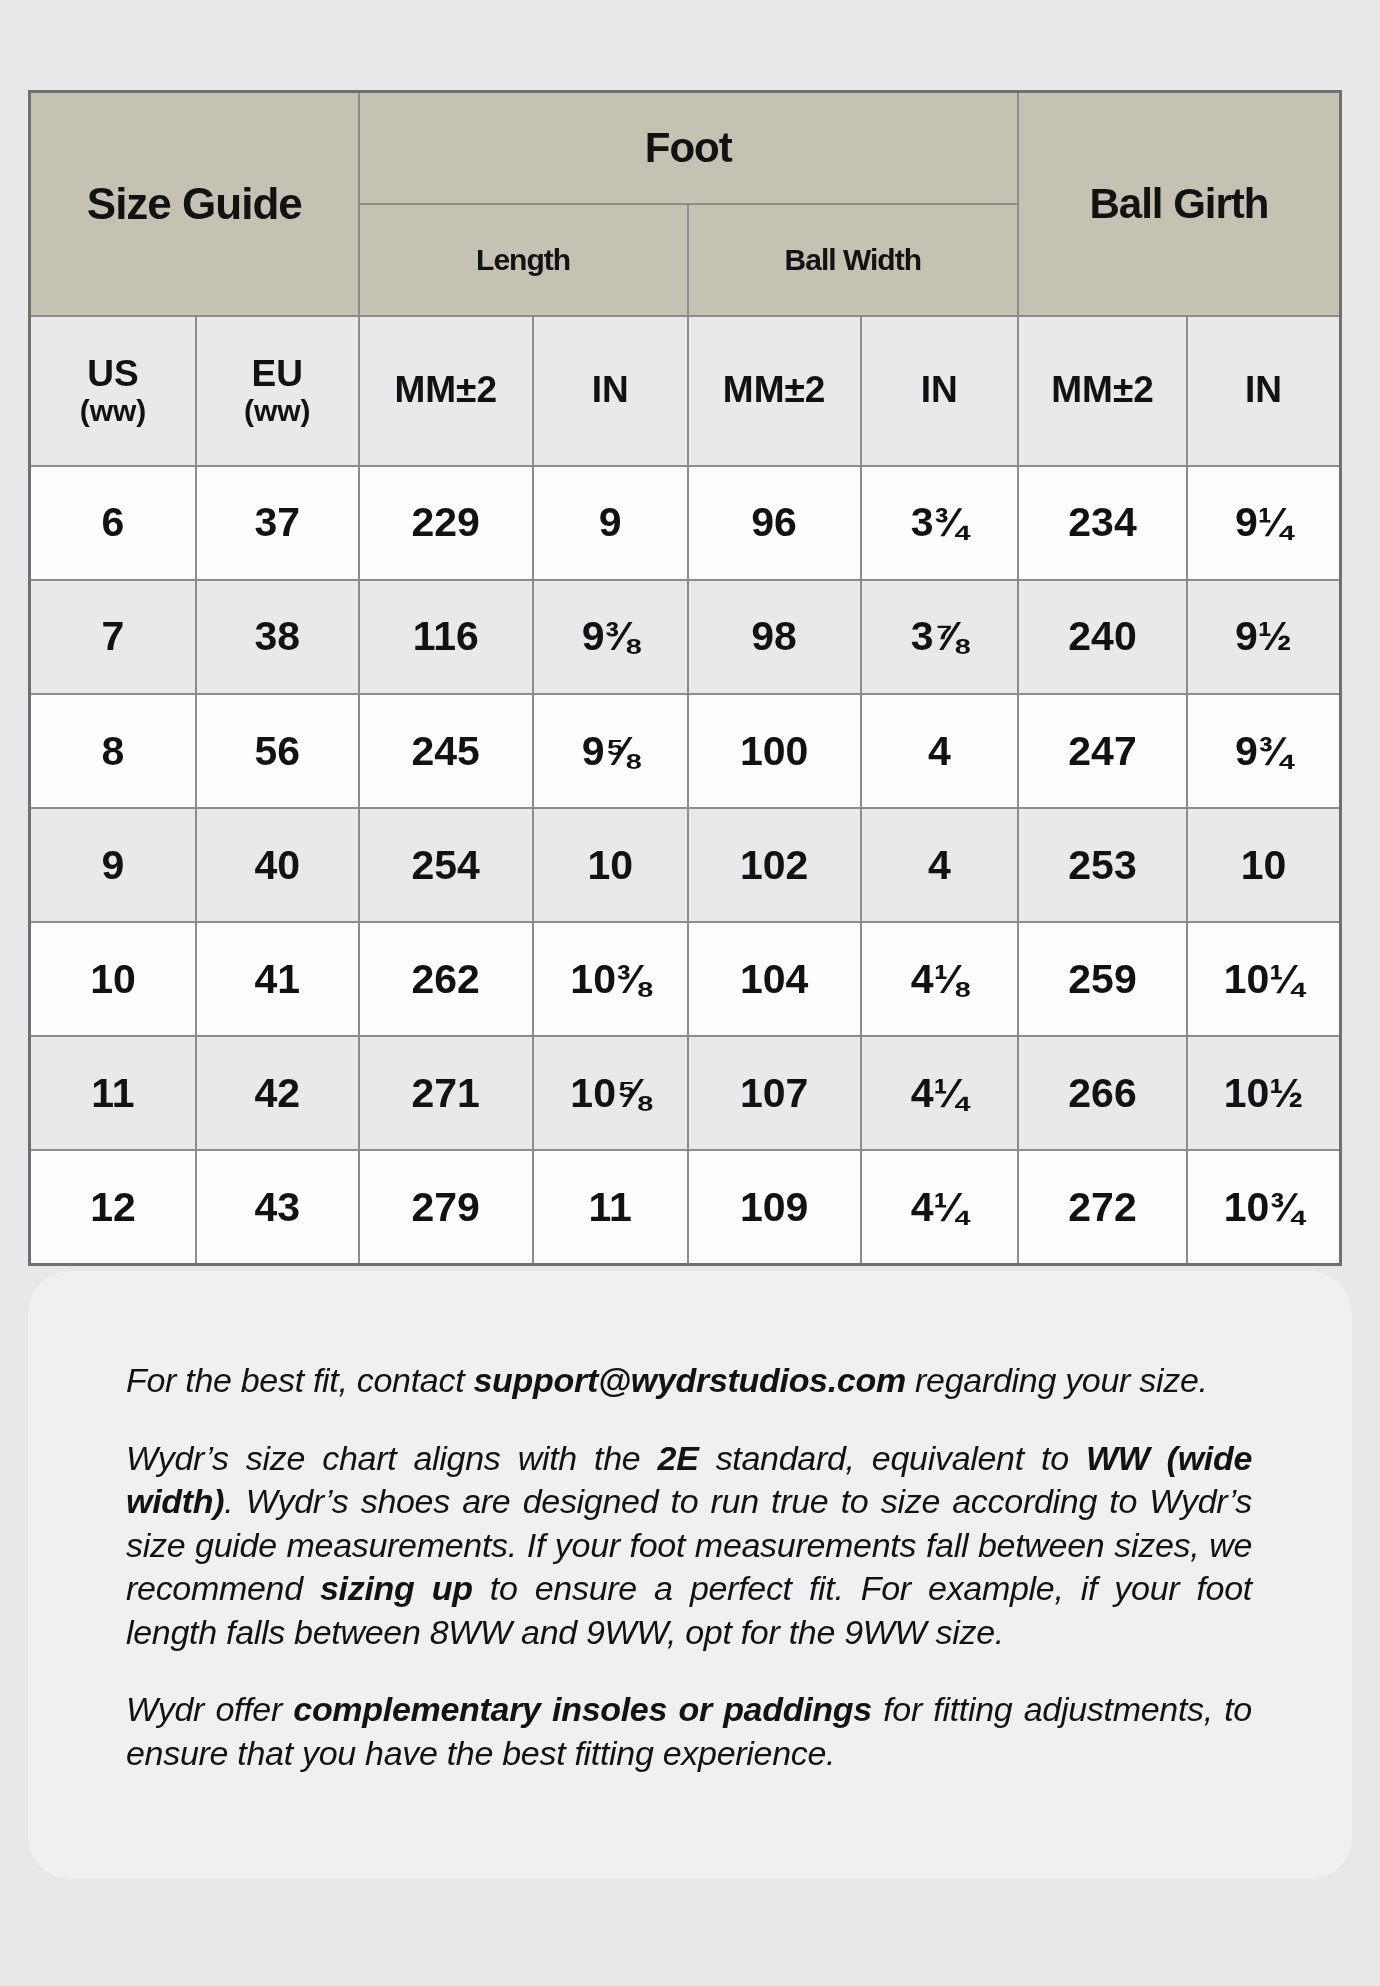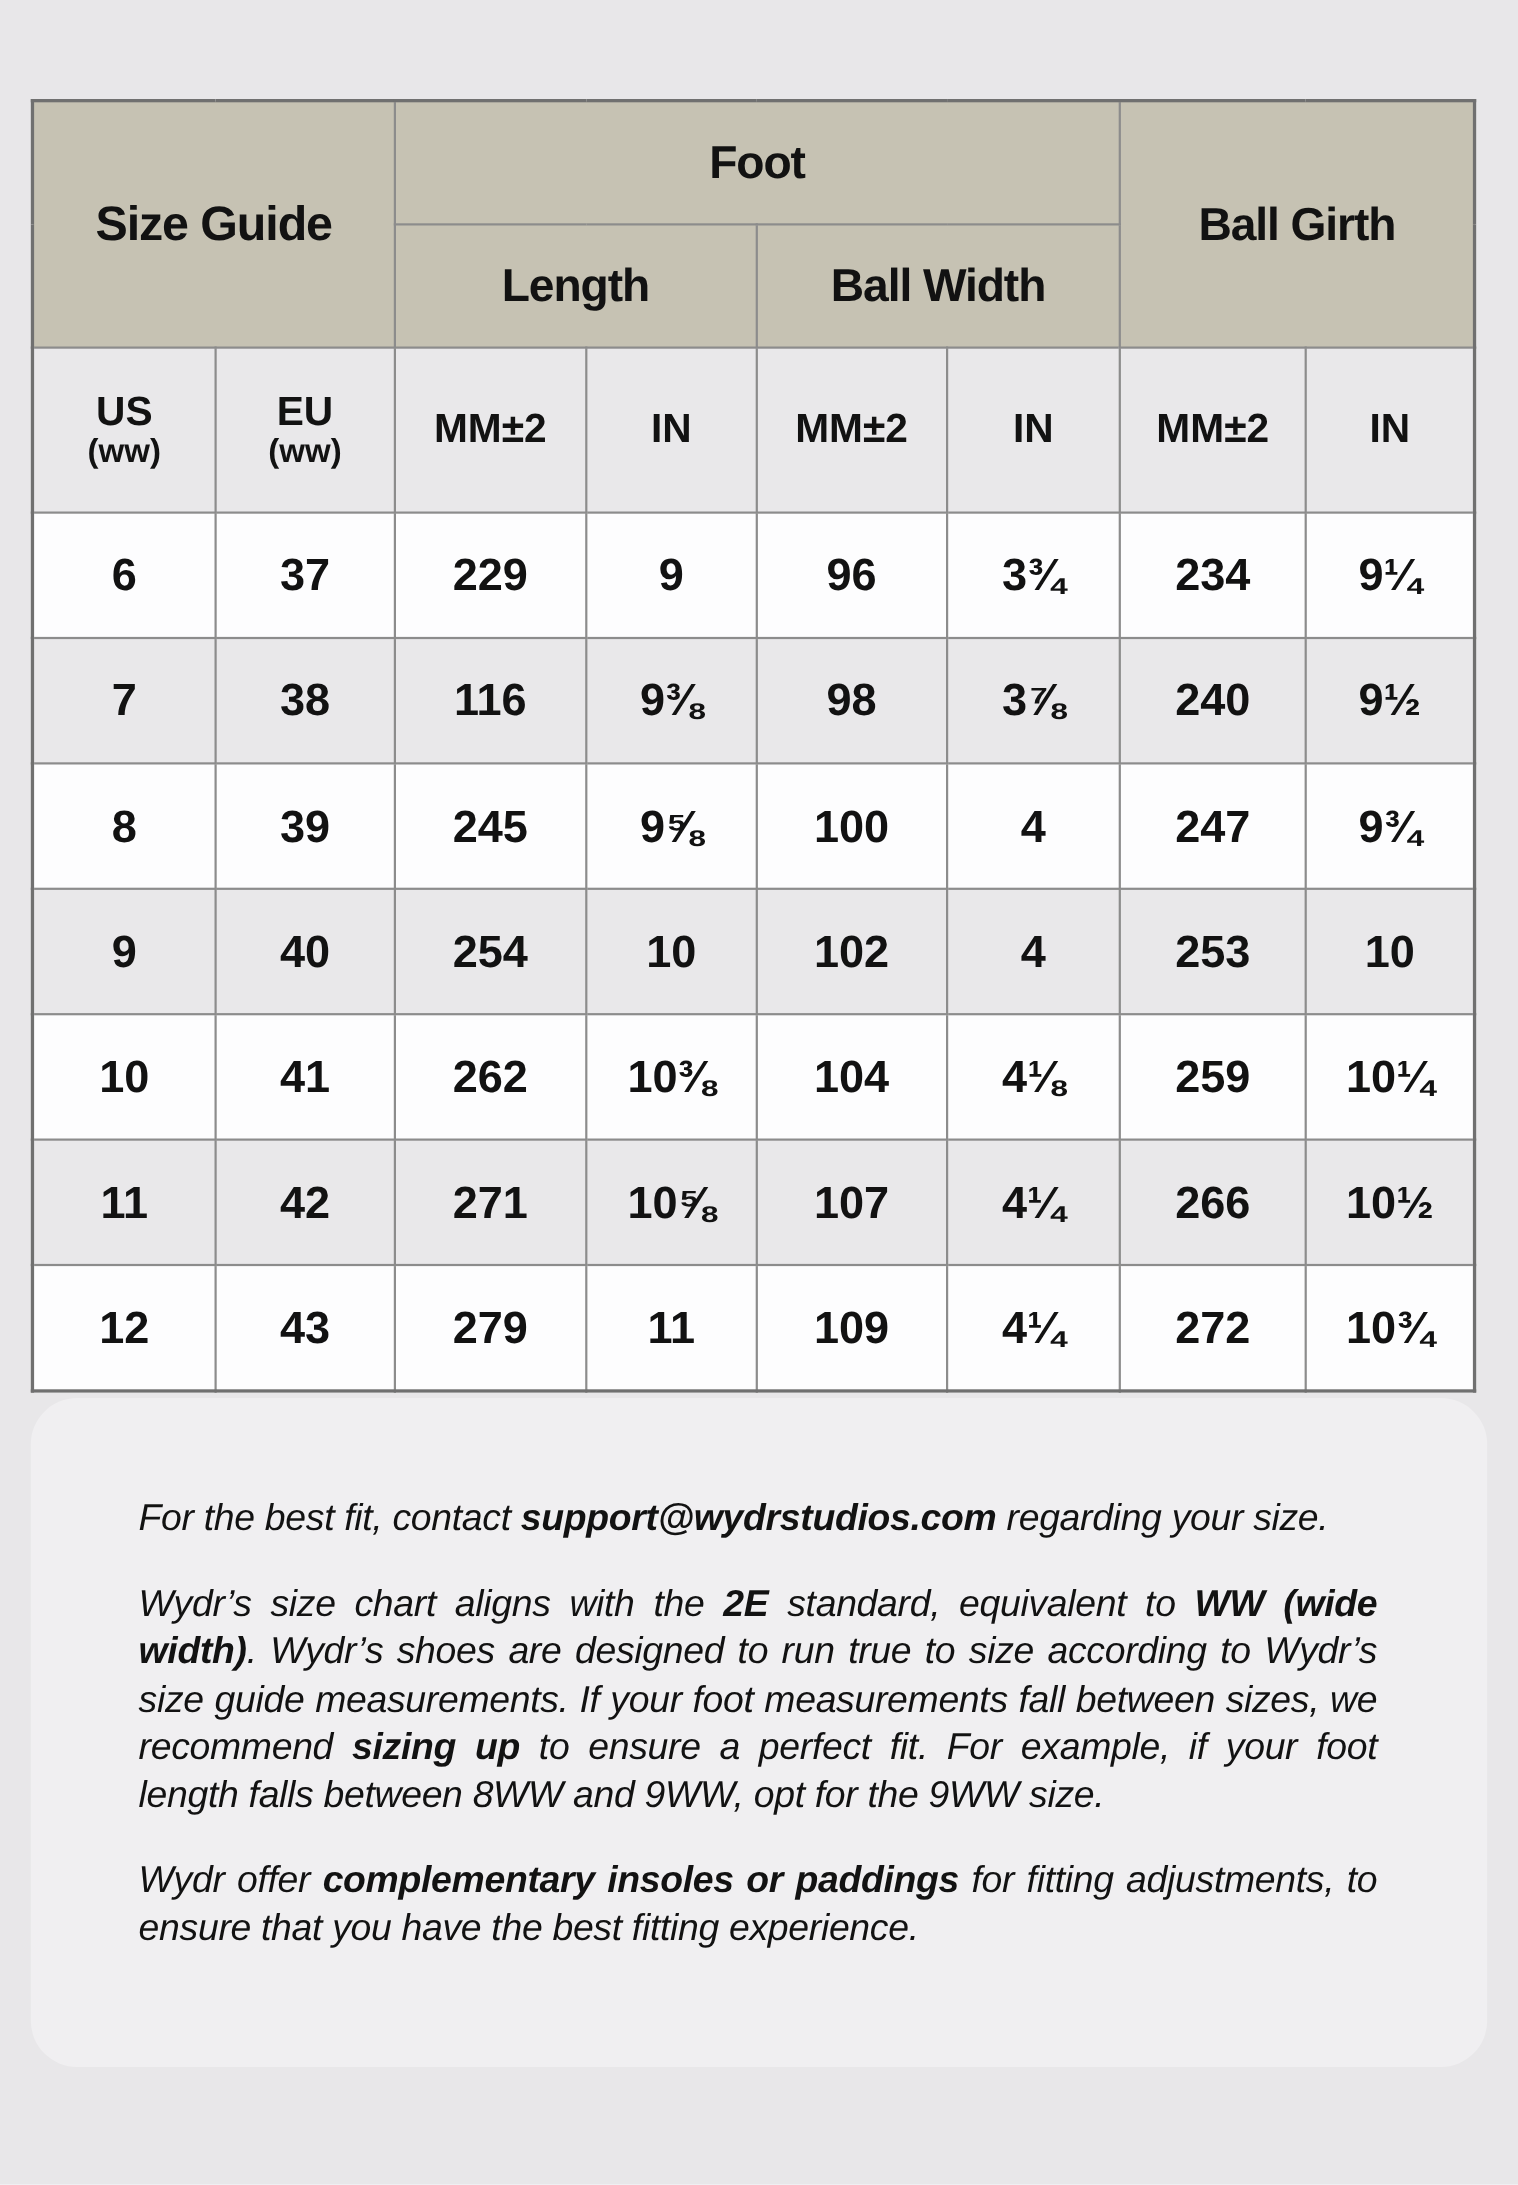--- a/index.html
+++ b/index.html
@@ -44,21 +44,21 @@
   tr.band1{height:112px;}
   tr.band2{height:112px;}
   tr.colhead{height:150px;}
   tr.datarow{height:114px;}
   td.tan{
     background:var(--tan);
     border-color:var(--outer);
   }
   td.title-cell{font-size:44px;letter-spacing:-1px;}
   td.group-cell{font-size:42px;letter-spacing:-1px;}
-  td.sub-group-cell{font-size:42px;letter-spacing:-1px;}
+  td.sub-group-cell{font-size:30px;letter-spacing:-1px;}
   tr.colhead td{background:var(--row-alt);}
   .ch-main{font-size:37px;line-height:1.05;}
   .ch-sub{font-size:30px;line-height:1.1;}
   tr.datarow td{font-size:41px;}
   tr.datarow.alt td{background:var(--row-alt);}
   tr.datarow.plain td{background:var(--row-white);}
 
   
   .notes-card{
     position:absolute;
@@ -149,21 +149,21 @@
           <td>38</td>
           <td>116</td>
           <td>9⅜</td>
           <td>98</td>
           <td>3⅞</td>
           <td>240</td>
           <td>9½</td>
         </tr>
         <tr class="datarow plain">
           <td>8</td>
-          <td>39</td>
+          <td>56</td>
           <td>245</td>
           <td>9⅝</td>
           <td>100</td>
           <td>4</td>
           <td>247</td>
           <td>9¾</td>
         </tr>
         <tr class="datarow alt">
           <td>9</td>
           <td>40</td>

